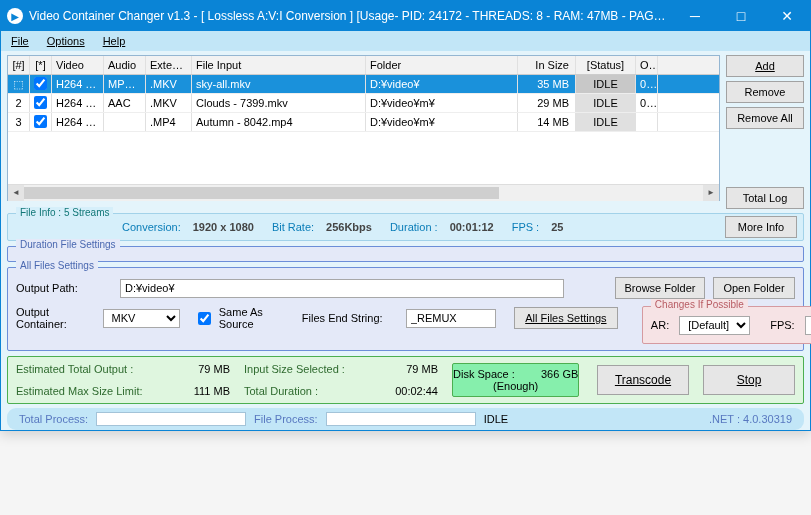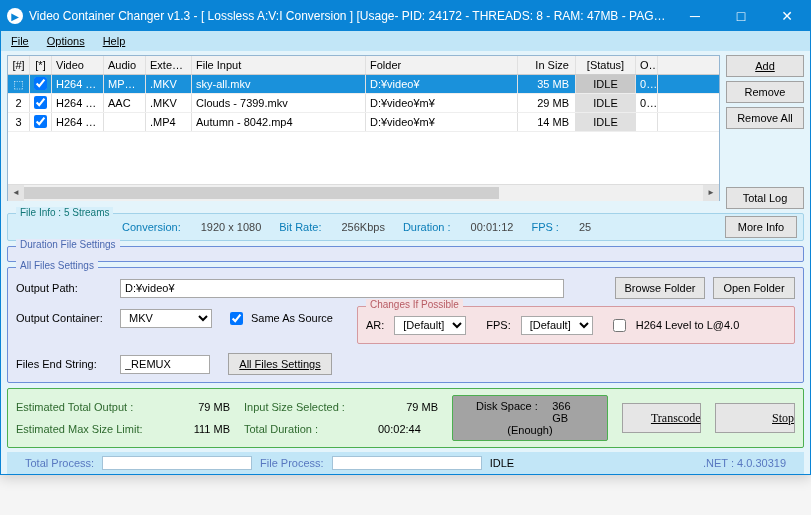--- a/index.html
+++ b/index.html
@@ -35,37 +35,37 @@
 .scrollbar-x { height: 16px; background: #f0f0f0; display: flex; align-items: center; border-top: 1px solid #ddd; }
 .scrollbar-x .sb-btn { width: 16px; height: 16px; background: #e4e4e4; display: flex; align-items: center; justify-content: center; font-size: 8px; color: #555; }
 .scrollbar-x .sb-track { flex: 1; height: 16px; background: #f0f0f0; position: relative; }
 .scrollbar-x .sb-thumb { position: absolute; left: 0; top: 2px; height: 12px; width: 70%; background: #cfcfcf; }
 .btn-col { display: flex; flex-direction: column; gap: 4px; width: 78px; }
 .btn { background: #e6e6e6; border: 1px solid #a2a2a2; height: 22px; display: flex; align-items: center; justify-content: center; font-size: 11px; }
 .btn u { text-decoration: underline; }
 .info-bar { margin-top: 4px; border: 1px solid #a2d2e9; background: #d6effa; border-radius: 2px; padding: 2px 6px; display: flex; align-items: center; height: 28px; gap: 18px; position: relative; }
 .info-bar .legend { position: absolute; top: -7px; left: 8px; background: #d6effa; padding: 0 4px; font-size: 10px; color: #177; }
 .info-bar .k { color: #0a7db8; }
-.info-bar .v { color: #444; margin-left: 20px; }
+.info-bar .v { color: #444; margin-left: 12px; font-weight: bold; }
 .panel { border: 1px solid #6c8ed8; background: #e4e9f8; border-radius: 2px; margin-top: 5px; padding: 8px 8px 6px 8px; position: relative; }
 .panel .legend { position: absolute; top: -8px; left: 8px; background: #e4e9f8; padding: 0 4px; font-size: 10px; color: #4a68b0; }
 .frow { display: flex; align-items: center; gap: 8px; height: 24px; }
 .lbl { width: 96px; color: #000; font-size: 11px; }
 input[type=text], select { border: 1px solid #a8a8a8; background: #fff; height: 19px; padding: 0 4px; font-size: 11px; font-family: inherit; }
 .sel-file input { width: 280px; }
 .sub-panel { border: 1px solid #d59aa0; background: #f6e3e5; border-radius: 2px; padding: 6px 8px; position: relative; }
 .sub-panel .legend { position: absolute; top: -8px; left: 8px; background: #f6e3e5; padding: 0 4px; font-size: 10px; color: #b85c64; }
 .est { border: 1px solid #4caf50; background: #dff6df; border-radius: 2px; margin-top: 5px; padding: 6px 8px; display: flex; align-items: center; gap: 14px; }
 .est-col { display: flex; flex-direction: column; gap: 10px; font-size: 11px; }
 .est-col .k { color: #2e6a2e; }
 .est-col .v { color: #000; margin-left: 6px; }
 .est-row { display: flex; gap: 8px; }
-.ds-box { border: 1px solid #4caf50; background: #a3a3a3; border-radius: 2px; padding: 4px 23px; font-size: 11px; }
-.big-btn { background: #e6e6e6; border: 1px solid #a2a2a2; height: 30px; width: 92px; display: flex; align-items: center; justify-content: flex-end; font-size: 12px; font-family: Liberation Serif, serif; }
-.statusbar { background: #c2e6f7; display: flex; align-items: center; height: 22px; padding: 0 18px; gap: 8px; font-size: 11px; margin-top: 4px; }
+.ds-box { border: 1px solid #4caf50; background: #86efac; border-radius: 2px; padding: 4px 0; font-size: 11px; }
+.big-btn { background: #e6e6e6; border: 1px solid #a2a2a2; height: 30px; width: 92px; display: flex; align-items: center; justify-content: center; font-size: 12px; }
+.statusbar { background: #c2e6f7; display: flex; align-items: center; height: 22px; padding: 0 12px; gap: 8px; font-size: 11px; margin-top: 4px; border-radius: 9px; }
 .pbar { background: #fff; border: 1px solid #a3c3d8; height: 14px; width: 150px; }
 .chk { width: 13px; height: 13px; }
 .muted { color: #5878c0; }
 .right { margin-left: auto; }
 </style>
 </head>
 <body>
 
 <div class="window">
   <div class="titlebar">
@@ -176,21 +176,21 @@
 
     <div class="panel">
       <span class="legend">All Files Settings</span>
       <div class="frow">
         <span class="lbl">Output Path:</span>
         <input type="text" style="width: 444px;" value="D:¥video¥">
         <div class="btn right" style="width:90px">Browse Folder</div>
         <div class="btn" style="width:82px">Open Folder</div>
       </div>
       <div class="frow" style="margin-top:6px;align-items:flex-start;height:auto">
-        <div style="display:flex;flex-direction:column;gap:22px">
+        <div style="display:flex;flex-direction:row;gap:16px">
           <div class="frow">
             <span class="lbl">Output Container:</span>
             <select style="width:92px"><option>MKV</option></select>
             <input type="checkbox" class="chk" checked="" style="margin-left: 10px;">
             <span>Same As Source</span>
           </div>
           <div class="frow">
             <span class="lbl">Files End String:</span>
             <input type="text" style="width: 90px;" value="_REMUX">
             <div class="btn" style="width:104px;margin-left:10px">
@@ -223,21 +223,21 @@
             <span class="v" style="width:50px;text-align:right">111 MB</span>
           </div>
       </div>
       <div class="est-col">
         <div class="est-row">
             <span class="k" style="width:120px">Input Size Selected :</span>
             <span class="v" style="width:60px;text-align:right">79 MB</span>
           </div>
         <div class="est-row">
             <span class="k" style="width:120px">Total Duration :</span>
-            <span class="v" style="width:60px;">00:02:44</span>
+            <span class="v" style="width:60px;text-align:right">00:02:44</span>
           </div>
       </div>
       <div class="ds-box">
         <div class="est-row">
             <span class="k" style="width:80px">Disk Space :</span>
             <span class="v">366 GB</span>
           </div>
         <div style="text-align:center">(Enough)</div>
       </div>
       <div class="big-btn right">

